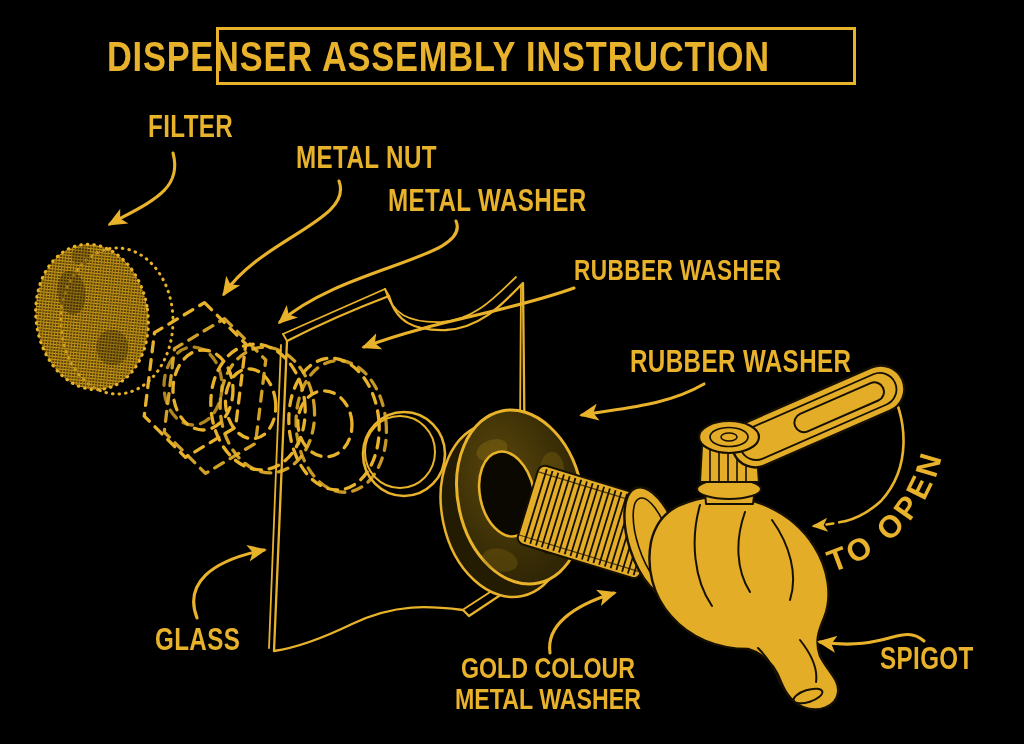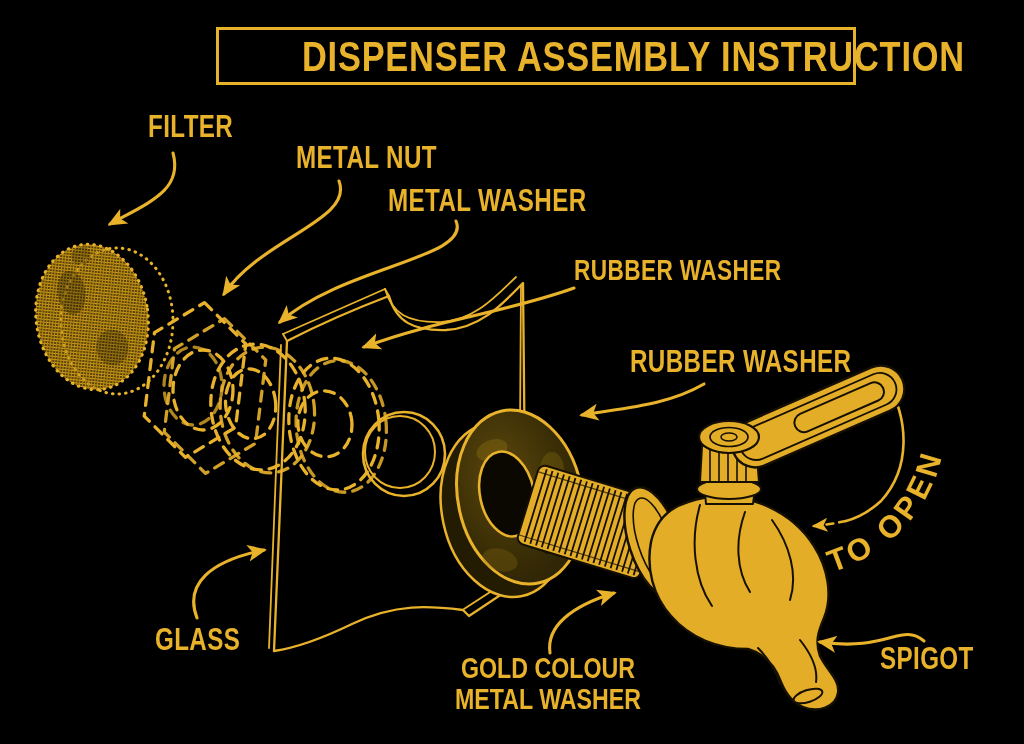--- a/index.html
+++ b/index.html
@@ -1,20 +1,20 @@
 <!DOCTYPE html>
 <html><head>
 <meta charset="utf-8">
 <style>
   html,body{margin:0;padding:0;background:#000;}
   .stage{position:relative;width:1024px;height:744px;background:#000000;overflow:hidden;
          font-family:"Liberation Sans",sans-serif;}
   .diagram-svg{position:absolute;left:0;top:0;width:1024px;height:744px;}
   .title-box{position:absolute;left:216px;top:27px;width:634px;height:52px;
-             border:3px solid #E9B22B;display:flex;align-items:center;justify-content:flex-start;}
+             border:3px solid #E9B22B;display:flex;align-items:center;justify-content:flex-end;}
   .title-box span{color:#E9B22B;font-size:43px;font-weight:700;letter-spacing:1px;
                   white-space:nowrap;transform:scaleX(0.80);line-height:1;}
   .lbl{position:absolute;color:#E9B22B;font-weight:700;font-size:31px;letter-spacing:.5px;
        white-space:nowrap;line-height:1;transform:scaleX(0.78);transform-origin:left top;}
   .lbl-center{position:absolute;color:#E9B22B;font-weight:700;font-size:29px;line-height:1.08;
        text-align:center;transform:scaleX(0.80);transform-origin:center top;}
   .to-open-text{font-family:"Liberation Sans",sans-serif;font-weight:700;font-size:31px;
        fill:#E9B22B;letter-spacing:6px;}
 </style>
 </head>

